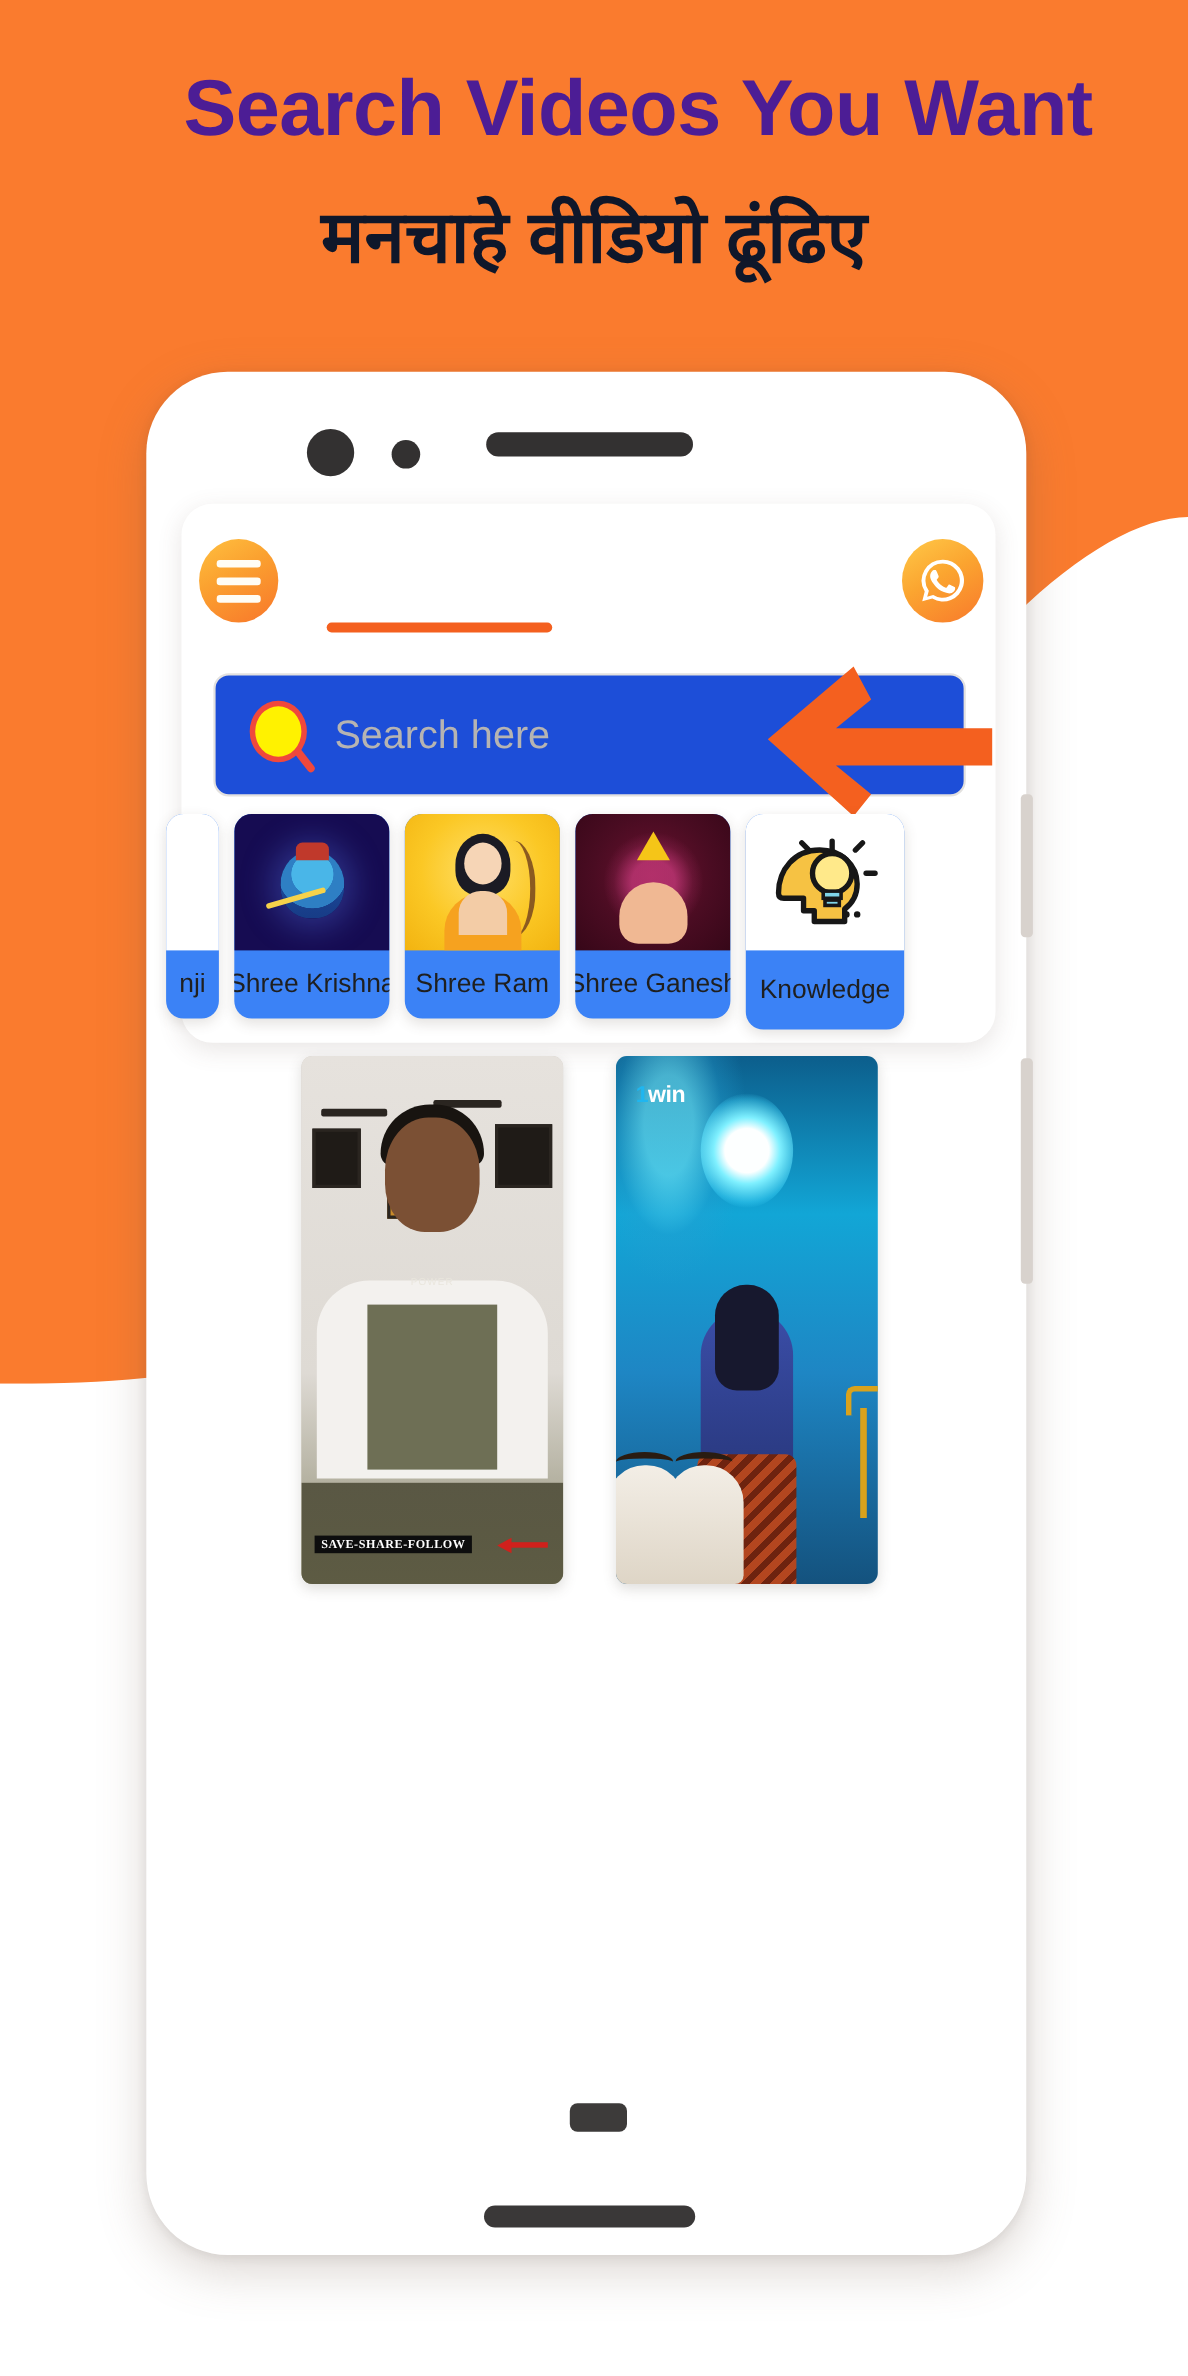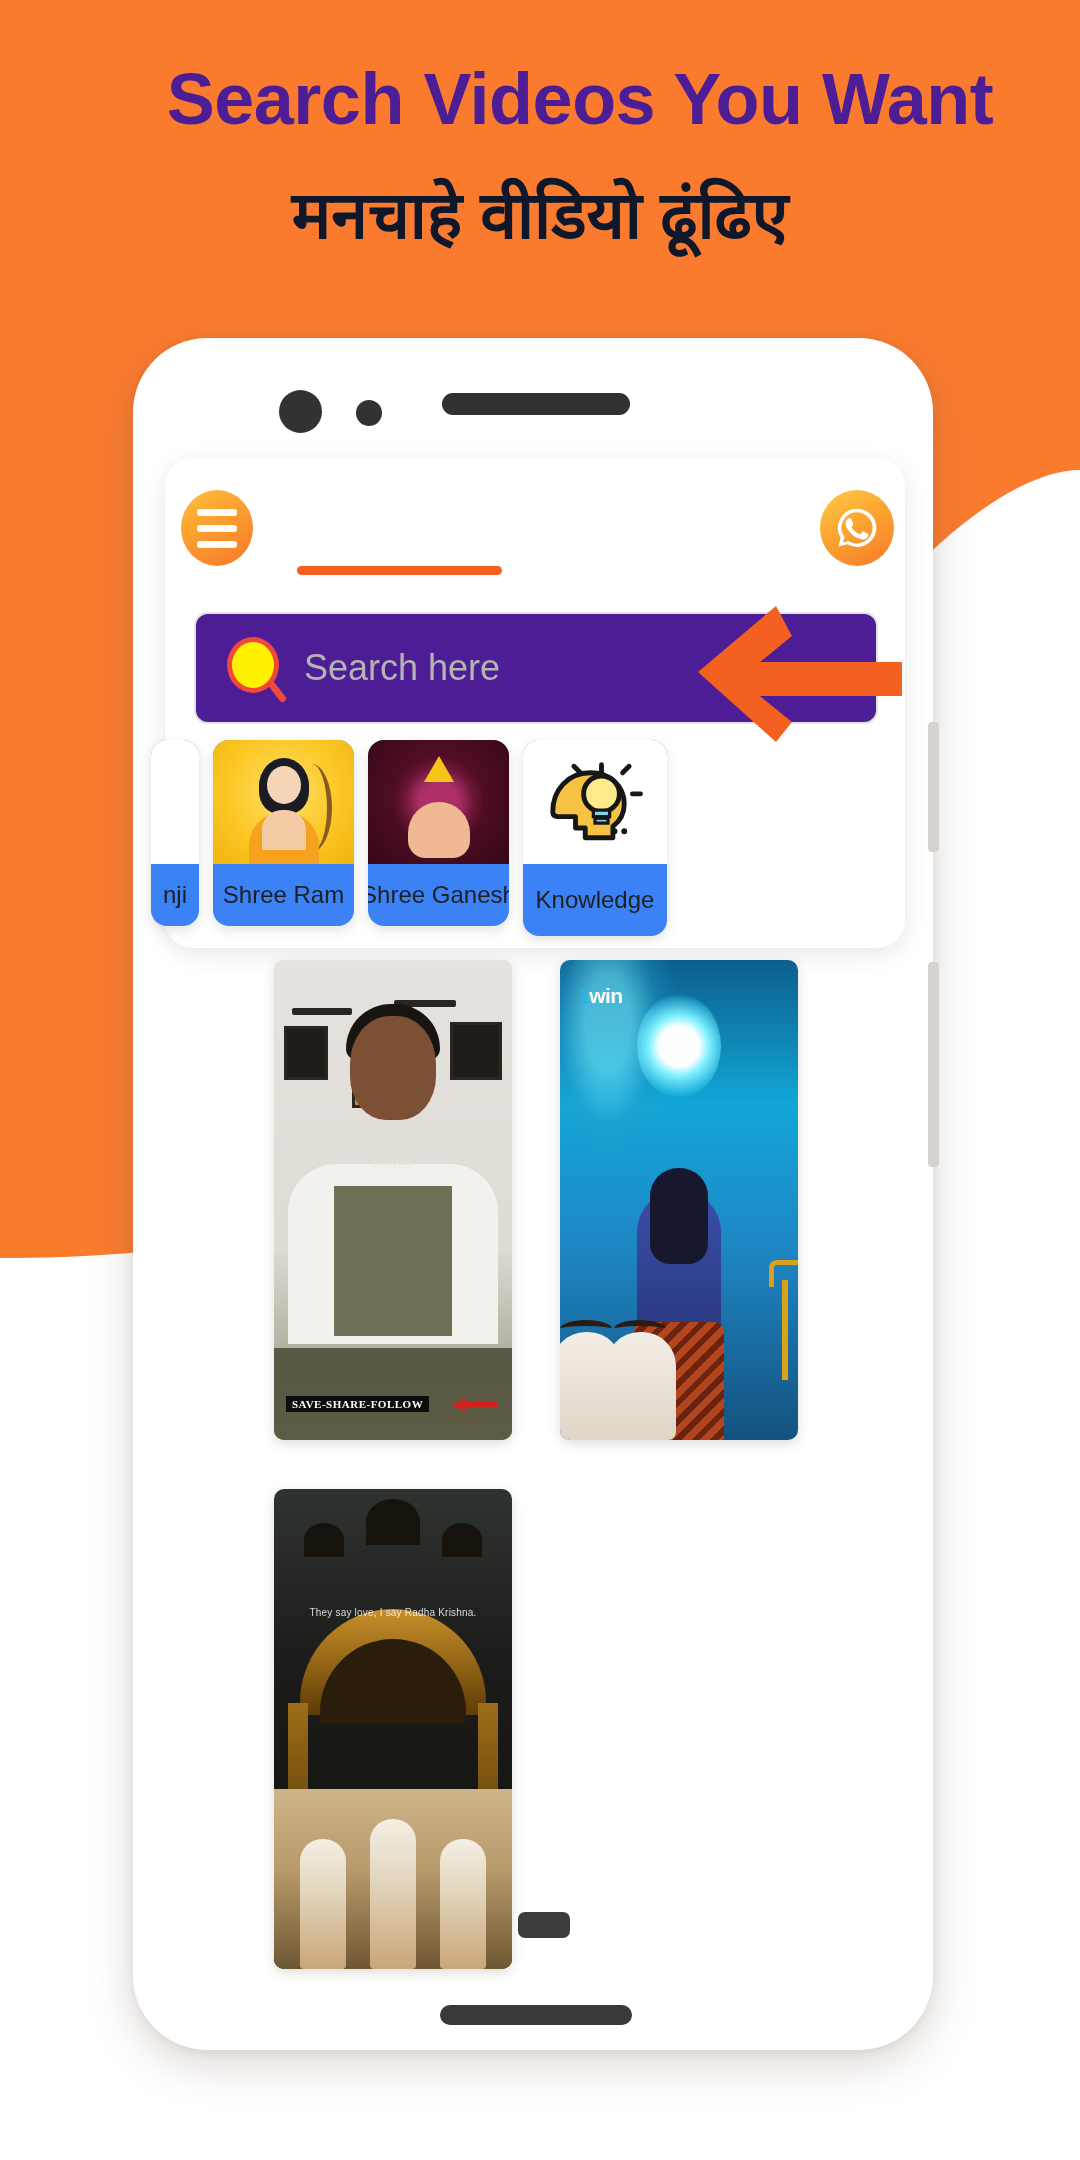--- a/index.html
+++ b/index.html
@@ -87,21 +87,21 @@
   #tab-video{ left:0; }
   #tab-image{ left:295px; }
   .tab-underline{
     position:absolute; left:297px; top:566px; width:205px; height:9px;
     border-radius:5px; background:#F4601F;
   }
 
   
   .search-box{
     position:absolute; left:194px; top:612px; width:684px; height:112px;
-    border:2px solid #e3e1df; border-radius:14px; background:#4c1d95;
+    border:2px solid #e3e1df; border-radius:14px; background:#1d4ed8;
     display:flex; align-items:center;
   }
   .mag{ position:relative; width:74px; height:74px; margin-left:22px; flex:0 0 auto; }
   .mag .ring{
     position:absolute; left:9px; top:6px; width:52px; height:56px; border-radius:50%;
     background:#FFF200; border:5px solid #F0483C;
   }
   .mag .handle{
     position:absolute; left:48px; top:52px; width:7px; height:26px;
     background:#F0483C; border-radius:4px; transform:rotate(-38deg); transform-origin:top left;
@@ -346,20 +346,27 @@
       <path fill="#F4601F" d="M10 80 L88 14 L104 44 L72 70 L214 70 L214 104 L72 104 L104 130 L88 150 Z"></path>
     </svg>
   </div>
 
   <div class="cats">
     <div class="cat partial">
       <div class="thumb" style="background:#fff"></div>
       <div class="cname">nji</div>
     </div>
 
+    <div class="cat">
+      <div class="thumb art-krishna">
+        <div class="crown"></div>
+          <div class="flute"></div>
+      </div>
+      <div class="cname">Shree Krishna</div>
+    </div>
 
     <div class="cat">
       <div class="thumb art-ram">
         <div class="bow"></div>
           <div class="rhair"></div>
           <div class="rhead"></div>
         <div class="rbody"></div>
           <div class="rtorso"></div>
       </div>
       <div class="cname">Shree Ram</div>
@@ -425,33 +432,19 @@
       <div class="dhoti"></div>
       <div class="cow c1">
           <div class="horn" style="left:8px;"></div>
         </div>
       <div class="cow c2">
           <div class="horn" style="left:8px;"></div>
         </div>
       <div class="win"><b>1</b>win</div>
     </div>
 
-    <div class="vcard v4">
-      <div class="dome" style="left:92px;top:10px;width:54px;height:46px;"></div>
-      <div class="dome" style="left:30px;top:34px;width:40px;height:34px;"></div>
-      <div class="dome" style="left:168px;top:34px;width:40px;height:34px;"></div>
-      <div class="arch"></div>
-      <div class="archin"></div>
-      <div class="pillar" style="left:14px;"></div>
-      <div class="pillar" style="right:14px;"></div>
-      <div class="body"></div>
-      <div class="idol" style="left:26px;"></div>
-      <div class="idol" style="left:50%;transform:translateX(-50%);height:150px;"></div>
-      <div class="idol" style="right:26px;"></div>
-      <div class="cap">They say love, I say Radha Krishna.</div>
-    </div>
 
   </div>
 
   <div class="scroll-thumb"></div>
   <div class="home-ind"></div>
 
 </div>
 
 </body></html>

